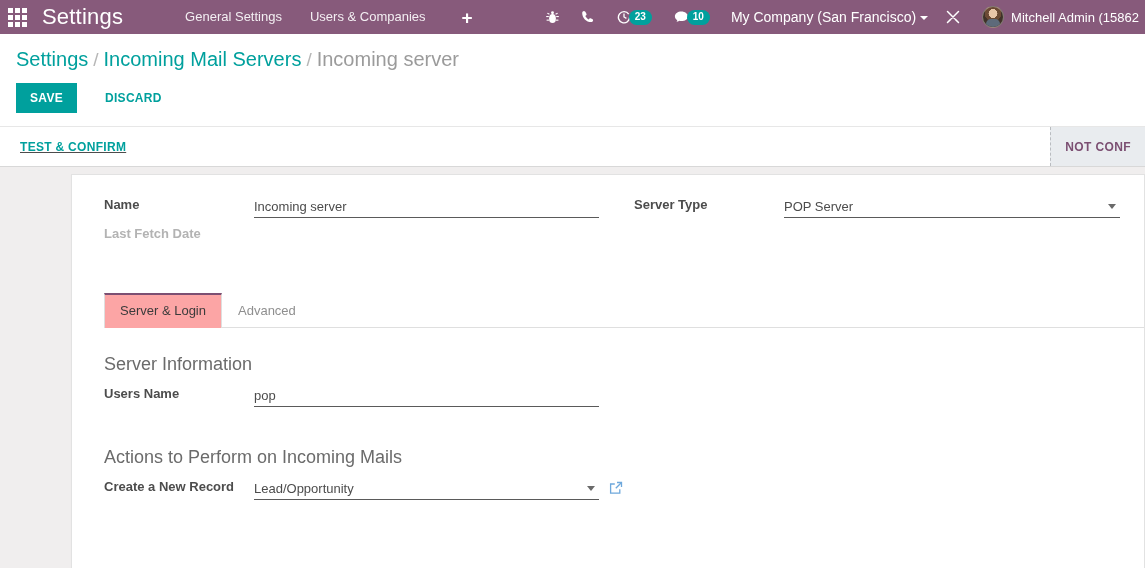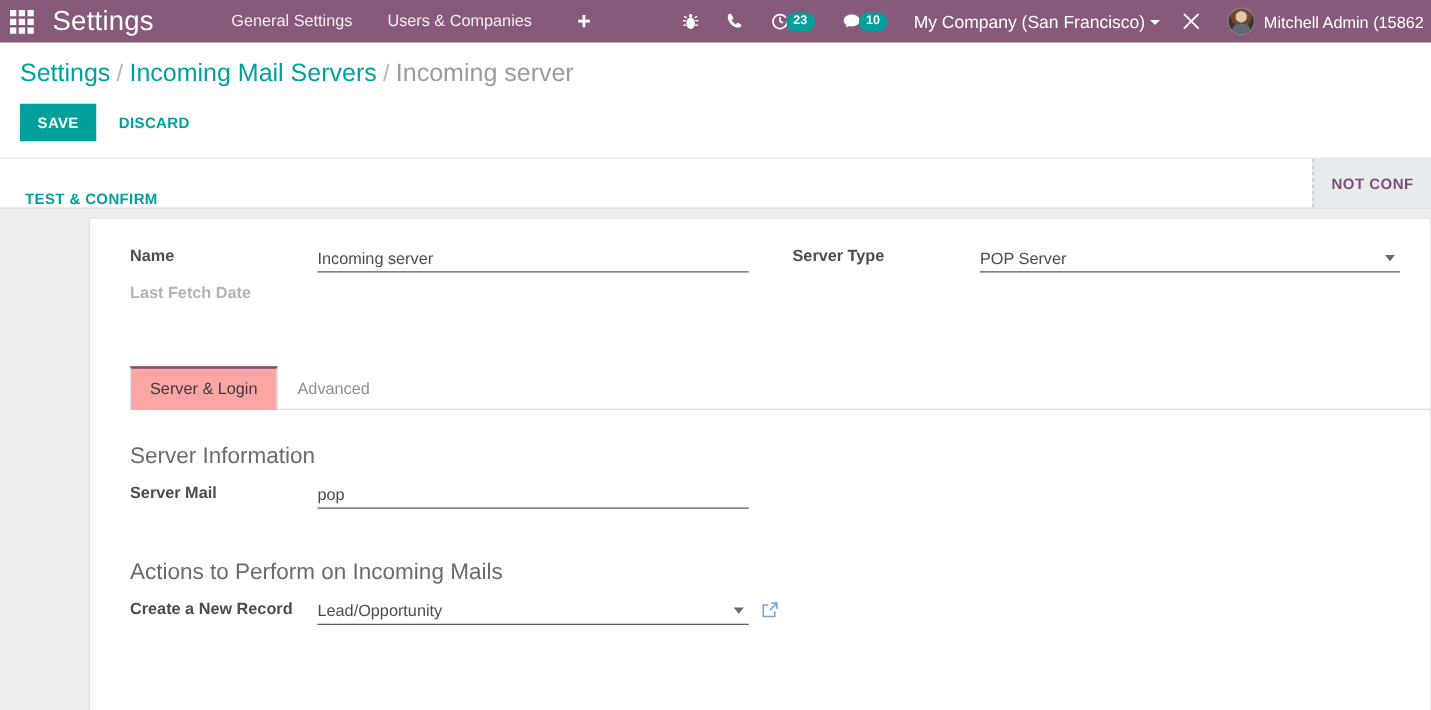--- a/index.html
+++ b/index.html
@@ -116,21 +116,21 @@
   .breadcrumb {
     font-size: 20px;
     line-height: 26px;
     color: #adadad;
     white-space: nowrap;
   }
   .breadcrumb a { color: #00a09d; text-decoration: none; cursor: pointer; }
   .breadcrumb .sep { color: #b7b7b7; padding: 0 5px; font-size: 19px; }
   .breadcrumb .current { color: #9b9b9b; }
 
-  .cp-buttons { padding: 10px 0 13px 0; display: flex; align-items: center; gap: 8px; }
+  .cp-buttons { padding: 10px 0 13px 0; display: flex; align-items: center; gap: 18px; }
   .btn-save {
     background: #00a09d; color: #fff;
     border: none;
     font-size: 12px; font-weight: 700; letter-spacing: .3px;
     padding: 8px 14px; cursor: pointer;
     font-family: inherit;
   }
   .btn-discard {
     background: transparent; color: #00a09d;
     border: none;
@@ -142,21 +142,21 @@
   
   .statusbar-row {
     background: #ffffff;
     border-top: 1px solid #e7e7e7;
     border-bottom: 1px solid #d8d8d8;
     height: 41px;
     display: flex;
     align-items: stretch;
     position: relative;
   }
-  .sb-actions { display: flex; align-items: flex-end; padding-left: 16px; }
+  .sb-actions { display: flex; align-items: center; padding-left: 16px; text-decoration: underline; }
   .btn-test {
     background: transparent; border: none;
     color: #00a09d; font-size: 12px; font-weight: 700; letter-spacing: .3px;
     cursor: pointer; font-family: inherit; padding: 0 4px;
   }
   .sb-right { margin-left: auto; display: flex; align-items: stretch; }
   .sb-stage {
     background: #e9ecef;
     border-left: 1px dashed #b9bcc0;
     color: #7c4f72;
@@ -430,21 +430,21 @@
       </div>
 
       <div class="tab-pane">
         <div class="grp-row">
 
           <div class="grp-col">
             <div class="sec-title">Server Information</div>
             <table class="fields">
               <tbody>
                   <tr>
-                <td class="lbl">Server Mail</td>
+                <td class="lbl">Users Name</td>
                 <td class="val">
                   <input class="inp short" type="text" value="pop" style="">
                 </td>
               </tr>
             </tbody>
               </table>
           </div>
 
         </div>
 

